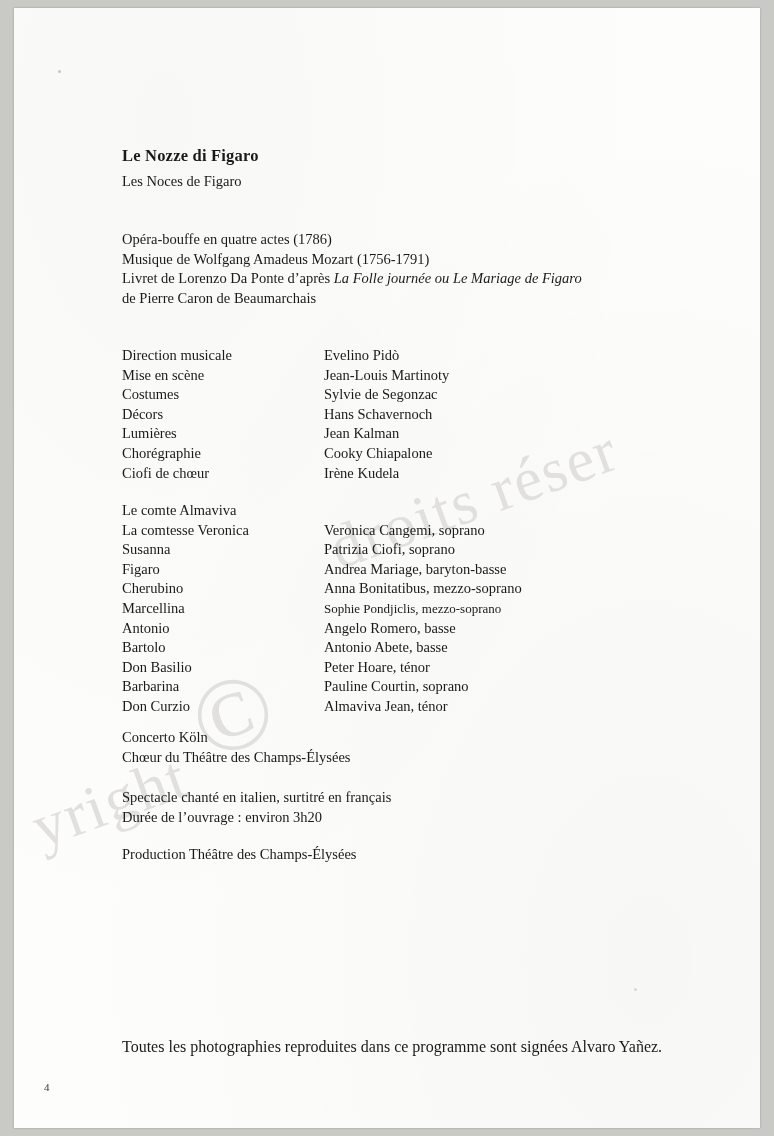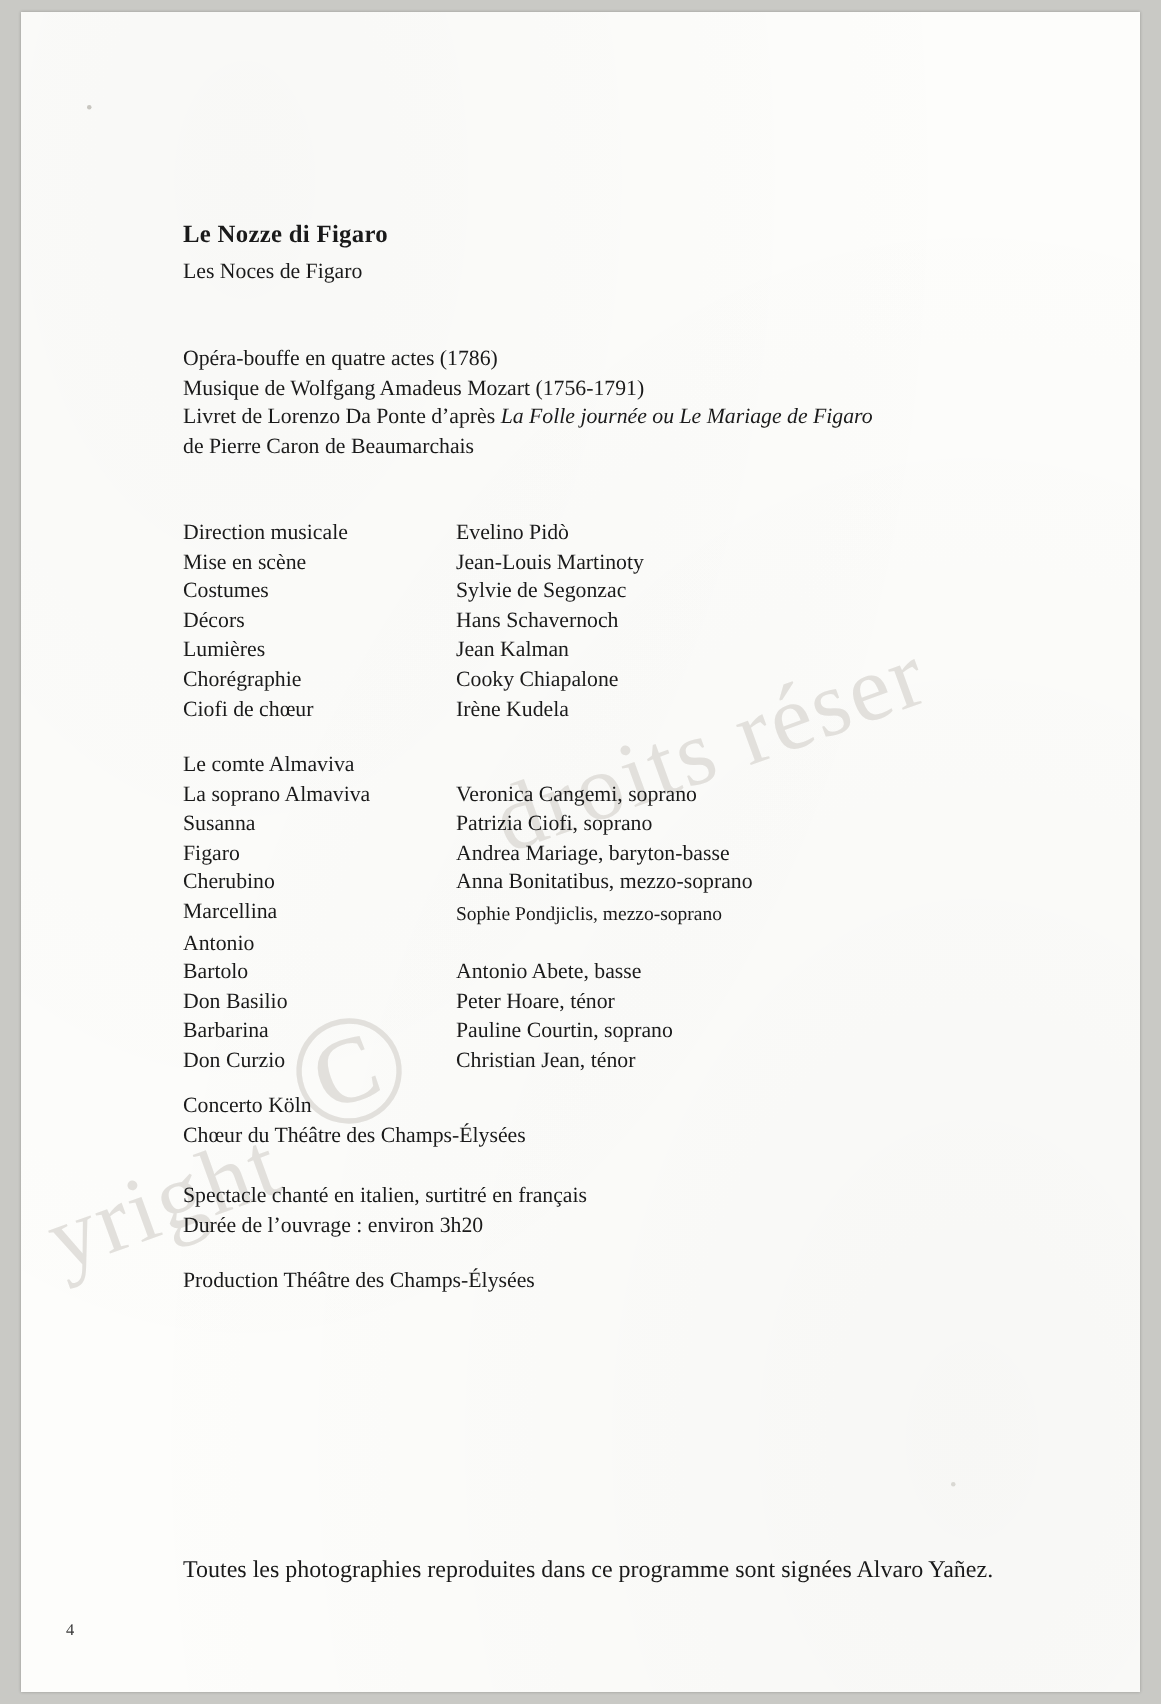--- a/index.html
+++ b/index.html
@@ -106,20 +106,21 @@
     display: flex;
     font-size: 14.5px;
     line-height: 19.6px;
   }
   .row .role {
     width: 182px;
     flex: 0 0 182px;
   }
   .row .person {
     flex: 1 1 auto;
+    margin-left: 20px;
   }
   .row .person .small {
     font-size: 13px;
   }
   .ensembles {
     position: absolute;
     top: 720px;
     left: 12px;
     font-size: 14.5px;
     line-height: 19.6px;
@@ -217,57 +218,58 @@
           <div class="role">Ciofi de chœur</div>
           <div class="person">Irène Kudela</div>
         </div>
       </div>
 
     <div class="block cast">
         <div class="row">
           <div class="role">Le comte Almaviva</div>
         </div>
         <div class="row">
-          <div class="role">La soprano Almaviva</div>
+          <div class="role">La comtesse Veronica</div>
           <div class="person">Veronica Cangemi, soprano</div>
         </div>
         <div class="row">
           <div class="role">Susanna</div>
           <div class="person">Patrizia Ciofi, soprano</div>
         </div>
         <div class="row">
           <div class="role">Figaro</div>
           <div class="person">Andrea Mariage, baryton-basse</div>
         </div>
         <div class="row">
           <div class="role">Cherubino</div>
           <div class="person">Anna Bonitatibus, mezzo-soprano</div>
         </div>
         <div class="row">
           <div class="role">Marcellina</div>
           <div class="person"><span class="small">Sophie Pondjiclis, mezzo-soprano</span></div>
         </div>
         <div class="row">
           <div class="role">Antonio</div>
+          <div class="person">Angelo Romero, basse</div>
         </div>
         <div class="row">
           <div class="role">Bartolo</div>
           <div class="person">Antonio Abete, basse</div>
         </div>
         <div class="row">
           <div class="role">Don Basilio</div>
           <div class="person">Peter Hoare, ténor</div>
         </div>
         <div class="row">
           <div class="role">Barbarina</div>
           <div class="person">Pauline Courtin, soprano</div>
         </div>
         <div class="row">
           <div class="role">Don Curzio</div>
-          <div class="person">Christian Jean, ténor</div>
+          <div class="person">Almaviva Jean, ténor</div>
         </div>
       </div>
 
     <div class="ensembles">
       <div>Concerto Köln</div>
       <div>Chœur du Théâtre des Champs-Élysées</div>
     </div>
 
     <div class="notes">
       <div>Spectacle chanté en italien, surtitré en français</div>

